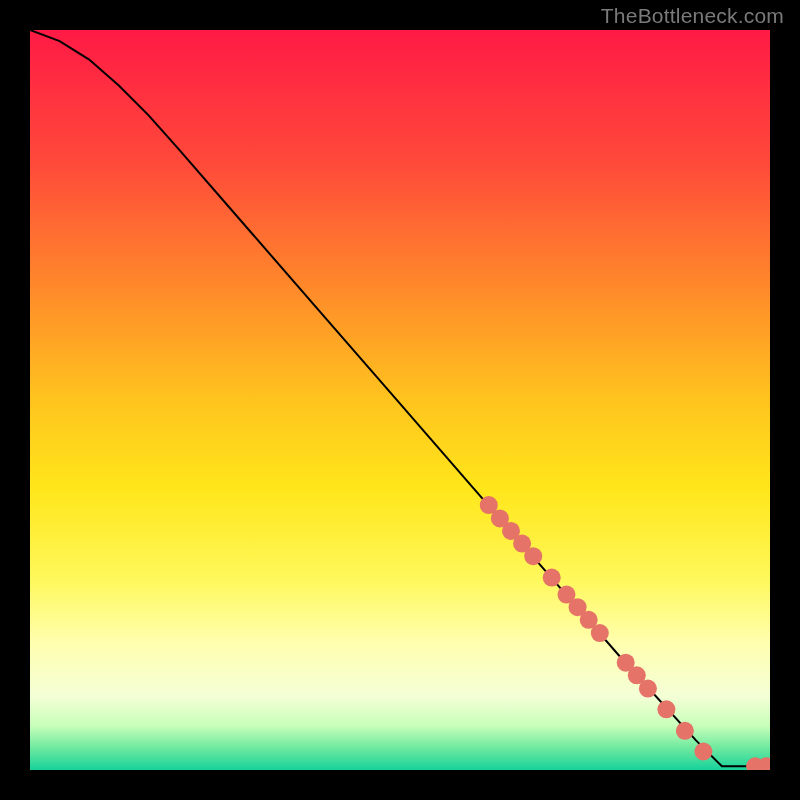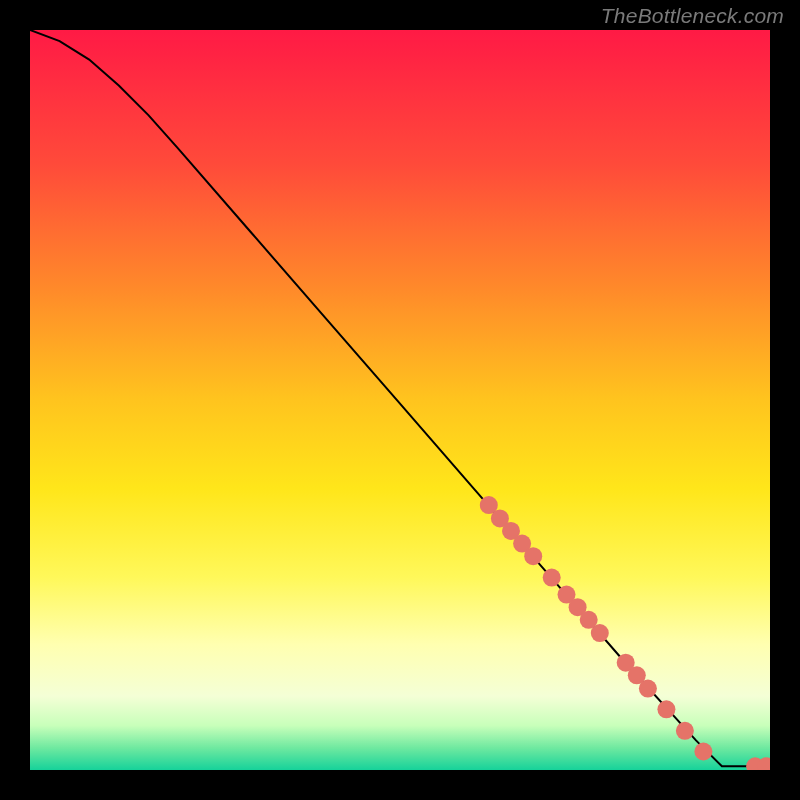--- a/index.html
+++ b/index.html
@@ -9,21 +9,20 @@
     height: 800px;
     background: #000;
     overflow: hidden;
     font-family: Arial, Helvetica, sans-serif;
   }
   .stage {
     position: relative;
     width: 800px;
     height: 800px;
     background: #000;
-    font-style: italic;
   }
   .watermark {
     position: absolute;
     top: 4px;
     right: 16px;
     color: #7a7a7a;
     font-size: 21px;
     font-weight: 400;
     letter-spacing: 0.2px;
     z-index: 10;

